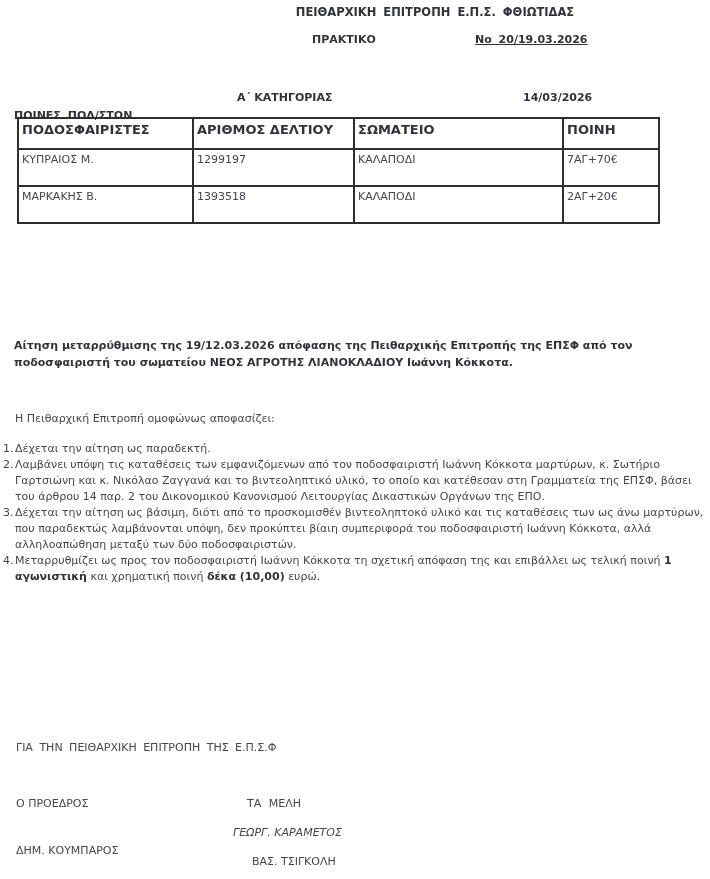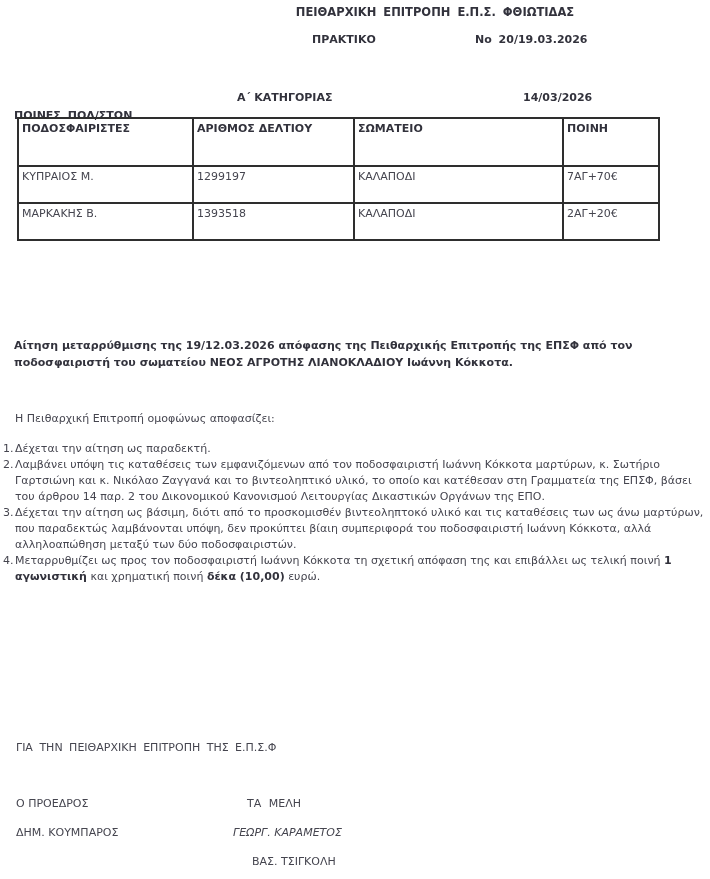--- a/index.html
+++ b/index.html
@@ -8,52 +8,52 @@
     width: 710px; height: 879px; position: relative; overflow: hidden;
     font-family: "DejaVu Sans", "Liberation Sans", sans-serif;
     font-size: 11px; color: #45454f;
   }
   .page { position: absolute; inset: 0; }
   .abs { position: absolute; white-space: nowrap; }
   .b { font-weight: bold; color: #32323c; }
   .ws { word-spacing: 3px; }
   .doc-title { top: 5px; left: 435px; transform: translateX(-50%); font-size: 11.5px; }
   .record-label { top: 33px; left: 312px; }
-  .record-number { top: 33px; left: 475px; }
+  .record-number { top: 33px; left: 475px; text-decoration: underline; }
   .penalties-label { top: 109px; left: 14px; }
   .category-label { top: 91px; left: 237px; }
   .date-label { top: 91px; left: 523px; }
 
   table.sanctions {
     position: absolute; top: 117px; left: 17px; width: 641px;
     border-collapse: collapse; table-layout: fixed;
   }
   table.sanctions th, table.sanctions td {
     border: 2px solid #2e2e2e; vertical-align: top; text-align: left;
     padding: 3px 3px 0 3px; overflow: hidden;
   }
-  table.sanctions th { height: 48px; font-size: 11px; }
+  table.sanctions th { height: 31px; font-size: 13px; }
   table.sanctions td { height: 37px; font-weight: normal; color: #45454f; }
 
   .request-para {
     position: absolute; top: 337px; left: 14px; width: 678px;
     font-weight: bold; color: #32323c; line-height: 17px;
   }
   .decision-intro { top: 412px; left: 15px; }
   .decision-list {
     position: absolute; top: 441px; left: 3px; width: 704px;
     line-height: 16px; list-style: none;
   }
   .decision-item { display: flex; }
   .decision-item .num { flex: none; width: 12px; }
   .decision-item .txt { flex: 1; }
   .sig-for { top: 741px; left: 16px; word-spacing: 3px; }
   .sig-president-label { top: 797px; left: 16px; }
   .sig-members-label { top: 797px; left: 247px; word-spacing: 4px; }
-  .sig-president-name { top: 826px; left: 16px; text-align: center; }
+  .sig-president-name { top: 844px; left: 16px; text-align: center; }
   .sig-member1-name { top: 826px; left: 233px; font-style: italic; }
   .sig-member2-name { top: 855px; left: 252px; }
 </style>
 </head>
 <body>
 
 <div class="page">
 
   <div class="abs b ws doc-title">ΠΕΙΘΑΡΧΙΚΗ ΕΠΙΤΡΟΠΗ Ε.Π.Σ. ΦΘΙΩΤΙΔΑΣ</div>
   <div class="abs b record-label">ΠΡΑΚΤΙΚΟ</div>

